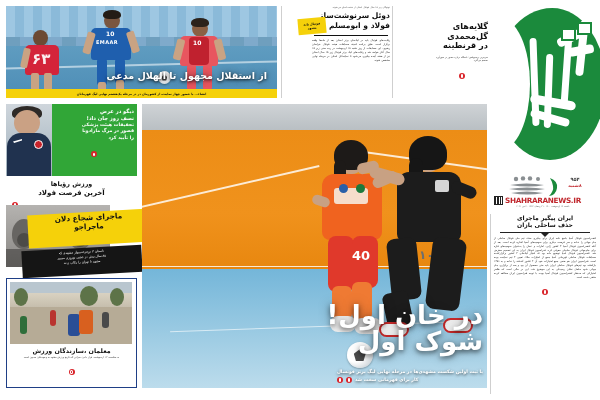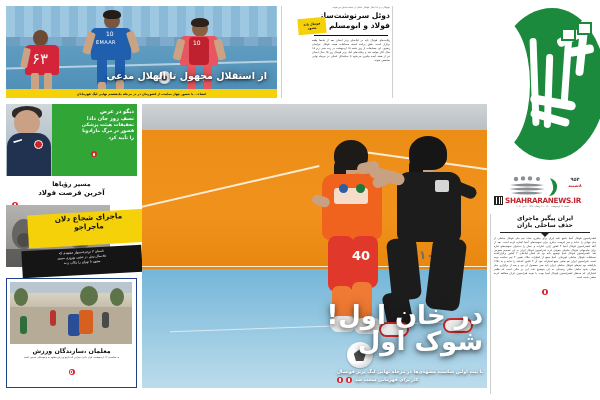--- a/index.html
+++ b/index.html
@@ -37,21 +37,21 @@
   .pl{position:absolute;bottom:4px;}
   .pl .head{position:absolute;border-radius:50%;background:#6c4a33;}
   .pl .torso{position:absolute;border-radius:5px 5px 3px 3px;}
   .pl .leg{position:absolute;background:#c9a383;border-radius:2px;}
   .pl .arm{position:absolute;background:#c9a383;border-radius:2px;}
 
   #plRedA{left:18px;bottom:6px;width:40px;height:62px;}
   #plBlue{left:78px;bottom:4px;width:58px;height:82px;}
   #plRedB{left:170px;bottom:8px;width:52px;height:70px;}
 
-  .num{position:absolute;color:#fff;font-weight:normal;}
+  .num{position:absolute;color:#fff;font-weight:bold;}
 
   .ball{position:absolute;border-radius:50%;background:
         radial-gradient(circle at 35% 32%,#ffffff 48%,#dfe3e6 70%,#b9bfc4 100%);
         box-shadow:0 1px 2px rgba(0,0,0,.3);}
   .ball::after{content:"";position:absolute;left:26%;top:28%;width:46%;height:46%;
         background:#2c2c2c;clip-path:polygon(50% 0,100% 38%,81% 100%,19% 100%,0 38%);
         opacity:.85;}
 
   #topHeadline{right:10px;bottom:17px;color:#fff;font-weight:bold;font-size:9.5px;
         text-shadow:0 1px 3px rgba(0,0,0,.85),0 0 7px rgba(0,0,0,.5);direction:rtl;
@@ -254,20 +254,29 @@
   </div>
 
   <div class="abs" style="right:274px;top:18px;width:28px;height:16px;background:#f5d10a;
        transform:rotate(-5deg);display:flex;flex-direction:column;align-items:center;justify-content:center;">
     <div style="font-size:3.1px;font-weight:bold;direction:rtl;color:#111;">فوتبال پایه</div>
     <div style="font-size:3.1px;font-weight:bold;direction:rtl;color:#111;">مشهد</div>
   </div>
 
   <div class="abs vsep" style="left:392px;top:6px;height:92px;"></div>
 
+  <div class="abs" style="right:112px;top:8px;width:52px;text-align:right;direction:rtl;">
+    <div class="hd" style="font-size:8.2px;margin-top:14px;">گلایه‌های</div>
+    <div class="hd" style="font-size:8.2px;">گل‌محمدی</div>
+    <div class="hd" style="font-size:8.2px;">در قرنطینه</div>
+    <div class="tiny" style="margin-top:5px;text-align:justify;">سرمربی پرسپولیس: باشگاه درباره حضور در شهرآورد تصمیم می‌گیرد</div>
+    <div style="margin-top:3px;text-align:center;">
+      <span class="redot"></span>
+    </div>
+  </div>
 
   <div class="abs" style="right:50px;top:8px;width:44px;height:86px;overflow:hidden;
        background:linear-gradient(#e6e6e6,#cfcfcf);border:.8px solid #ddd;box-sizing:border-box;">
     <div style="position:absolute;left:13px;top:10px;width:17px;height:18px;border-radius:50% 50% 48% 48%;background:#c79a78;"></div>
     <div style="position:absolute;left:11px;top:4px;width:22px;height:10px;border-radius:50% 50% 25% 25%;background:#5b5f7a;"></div>
     <div style="position:absolute;left:9px;top:11px;width:26px;height:3px;background:#4a4e66;border-radius:2px;"></div>
     <div style="position:absolute;left:4px;top:27px;width:36px;height:56px;border-radius:8px 8px 0 0;
          background:linear-gradient(160deg,#6d3a6b,#8e4a86 45%,#5d3360);"></div>
     <div style="position:absolute;left:6px;top:46px;width:32px;height:36px;
          background:repeating-linear-gradient(135deg,rgba(255,255,255,.22) 0 2px,transparent 2px 5px);"></div>
@@ -288,21 +297,21 @@
       <div class="l" style="font-size:4.7px;">تحقیقات هیئت پزشکی</div>
       <div class="l" style="font-size:4.7px;">قصور در مرگ مارادونا</div>
       <div class="l" style="font-size:4.7px;">را تأیید کرد</div>
       <div style="text-align:center;margin-top:3px;">
         <span class="redot"></span>
       </div>
     </div>
   </div>
 
   <div class="abs" id="teaser1">
-    <div class="t1">مسیر رؤیاها</div>
+    <div class="t1">ورزش رؤیاها</div>
     <div class="t2">آخرین فرصت فولاد</div>
   </div>
   <div class="abs" style="left:12px;top:194px;">
     <span class="redot"></span>
   </div>
 
   <div class="abs" id="oldPhoto">
     <div class="oldface" style="left:6px;top:14px;width:24px;height:30px;">
         <i></i>
       </div>

